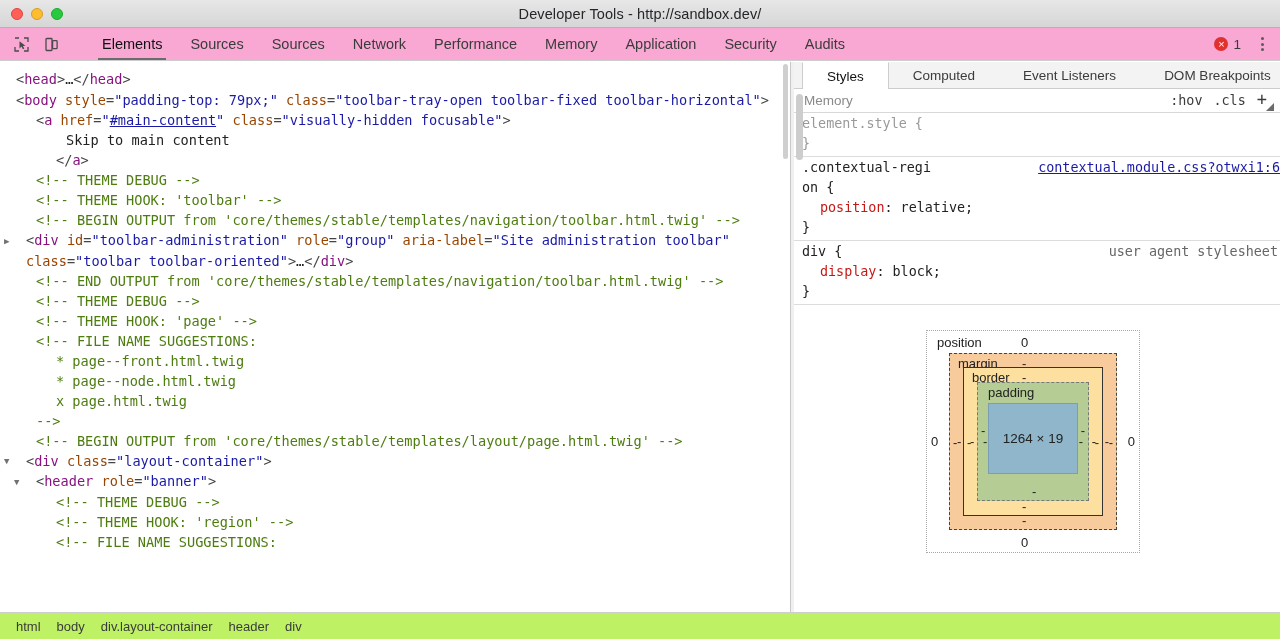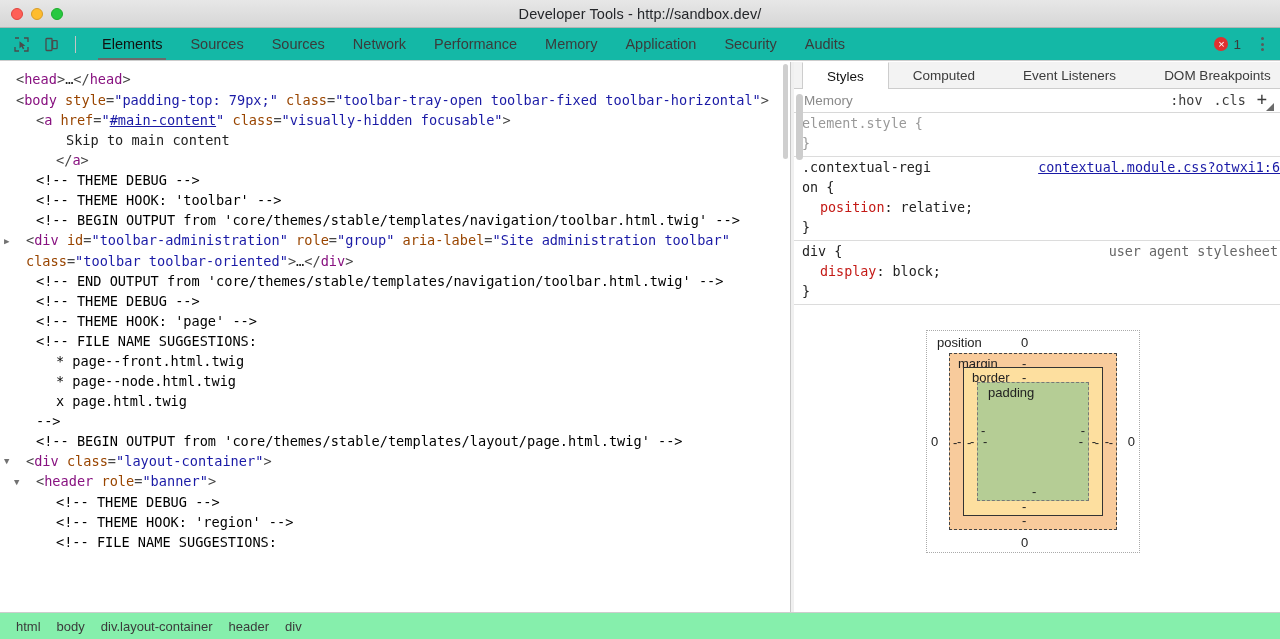--- a/index.html
+++ b/index.html
@@ -26,21 +26,21 @@
   .dot.green  { background: #28c840; border: 1px solid #1dad2b; }
   .title-text {
     position: absolute; left: 0; right: 0; text-align: center;
     font-size: 14.5px; color: #24262a; letter-spacing: .1px;
     pointer-events: none;
   }
 
   
   .tabbar {
     height: 33px;
-    background: #14b8a6;
+    background: #f9a8d4;
     border-bottom: 1px solid #cdcdcd;
     display: flex; align-items: stretch;
     position: relative;
   }
   .tb-icons { display: flex; align-items: center; padding: 0 6px 0 9px; gap: 6px; }
   .tb-icon {
     width: 24px; height: 22px;
     display: flex; align-items: center; justify-content: center;
   }
   .tb-sep { width: 1px; height: 17px; background: #c4c4c4; margin: 0 6px; align-self: center; }
@@ -94,21 +94,21 @@
     line-height: 20px;
     color: #222;
     padding-top: 0px;
     white-space: pre-wrap;
   }
   .line { padding-left: 6px; }
   .tw { color: #881280; }          
   .at { color: #994500; }          
   .av { color: #1a1aa6; }          
   .pu { color: #444; }             
-  .cm { color: #000000; text-align: right; }          
+  .cm { color: #4d7c0f; text-align: right; }          
   .lk { color: #1a1aa6; text-decoration: underline; }
   .txt { color: #222; }
   .arrow {
     display: inline-block; width: 11px;
     color: #727272; font-size: 9px; vertical-align: 1.5px;
   }
   .arrow.closed::before { content: "\25B6"; }
   .arrow.open::before   { content: "\25BC"; }
   .arrow.none::before   { content: ""; }
   .clip-top { height: 7px; overflow: hidden; position: relative; }
@@ -209,21 +209,21 @@
     left: 61px; top: 72px; right: 61px; bottom: 78px;
     background: #8fb6cb; border: 1px solid #7a9fb3;
     display: flex; align-items: center; justify-content: center;
     font-size: 13.5px; color: #222;
   }
   .bm-t { position: absolute; font-size: 13px; color: #222; }
 
   
   .crumbs {
     position: absolute; left: 0; right: 0; bottom: 0; height: 27px;
-    background: #86efac; border-top: 1px solid #cdcdcd;
+    background: #bef264; border-top: 1px solid #cdcdcd;
     display: flex; align-items: center; padding-left: 8px;
   }
   .crumb {
     font-size: 13px; color: #3b3b3b;
     padding: 3px 8px; white-space: nowrap;
   }
   .crumb.active { background: #1a73e8; color: #fff; }
 </style>
 </head>
 <body>
@@ -387,20 +387,21 @@
             <div class="bm-t" style="left:58px;bottom:1px">-</div>
           </div>
 
           <div class="bm-layer bm-padding">
             <div class="bm-label" style="left:10px;top:2px">padding</div>
             <div class="bm-t" style="left:3px;top:40px">-</div>
             <div class="bm-t" style="right:3px;top:40px">-</div>
             <div class="bm-t" style="left:54px;bottom:1px">-</div>
           </div>
 
+          <div class="bm-layer bm-content">1264 × 19</div>
 
           <div class="bm-t" style="left:30px;top:103px">-</div>
           <div class="bm-t" style="right:30px;top:103px">-</div>
           <div class="bm-t" style="left:43px;top:103px">-</div>
           <div class="bm-t" style="right:43px;top:103px">-</div>
           <div class="bm-t" style="left:56px;top:103px">-</div>
           <div class="bm-t" style="right:56px;top:103px">-</div>
         </div>
       </div>
 

